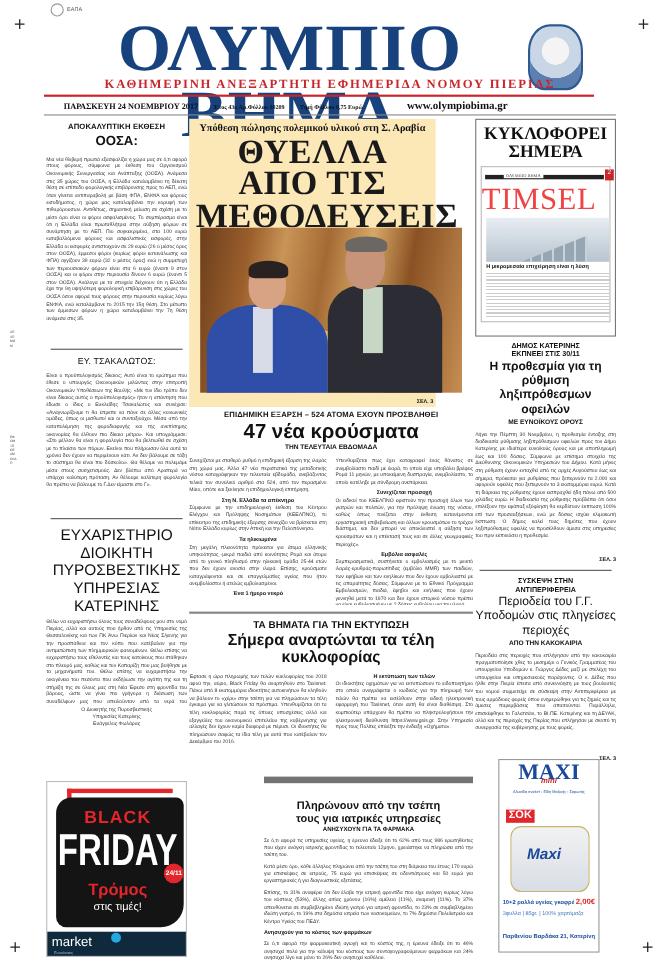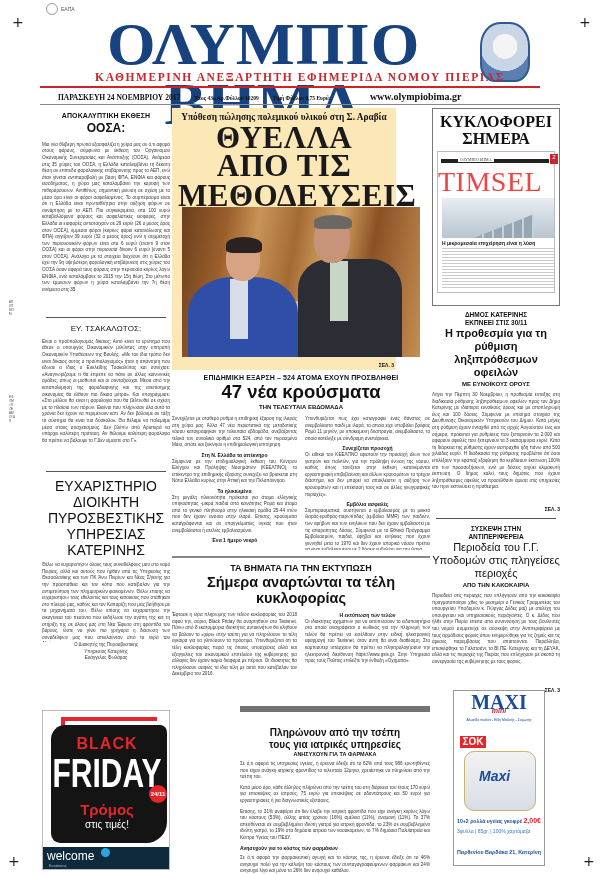--- a/index.html
+++ b/index.html
@@ -280,21 +280,21 @@
 
 <aside class="ad-bf">
   <div class="frame"></div>
   <div class="blob"></div>
   <div class="black">BLACK</div>
   <div class="friday">FRIDAY</div>
   <div class="tromos">Τρόμος</div>
   <div class="times">στις τιμές!</div>
   <div class="date">24/11</div>
   <div class="foot"></div>
-  <div class="welcome">welcome</div>
+  <div class="welcome">market</div>
   <div class="dot"></div>
   <div class="wsub">Ενοικίασεις</div>
 </aside>
 
 <aside class="ad-maxi">
   <div class="logo">MAXI</div>
   <div class="mini">mini</div>
   <div class="tag">Αλυσίδα market - Είδη Μαζικής - Σαρωτής</div>
   <div class="sok">ΣΟΚ</div>
   <div class="pack">

